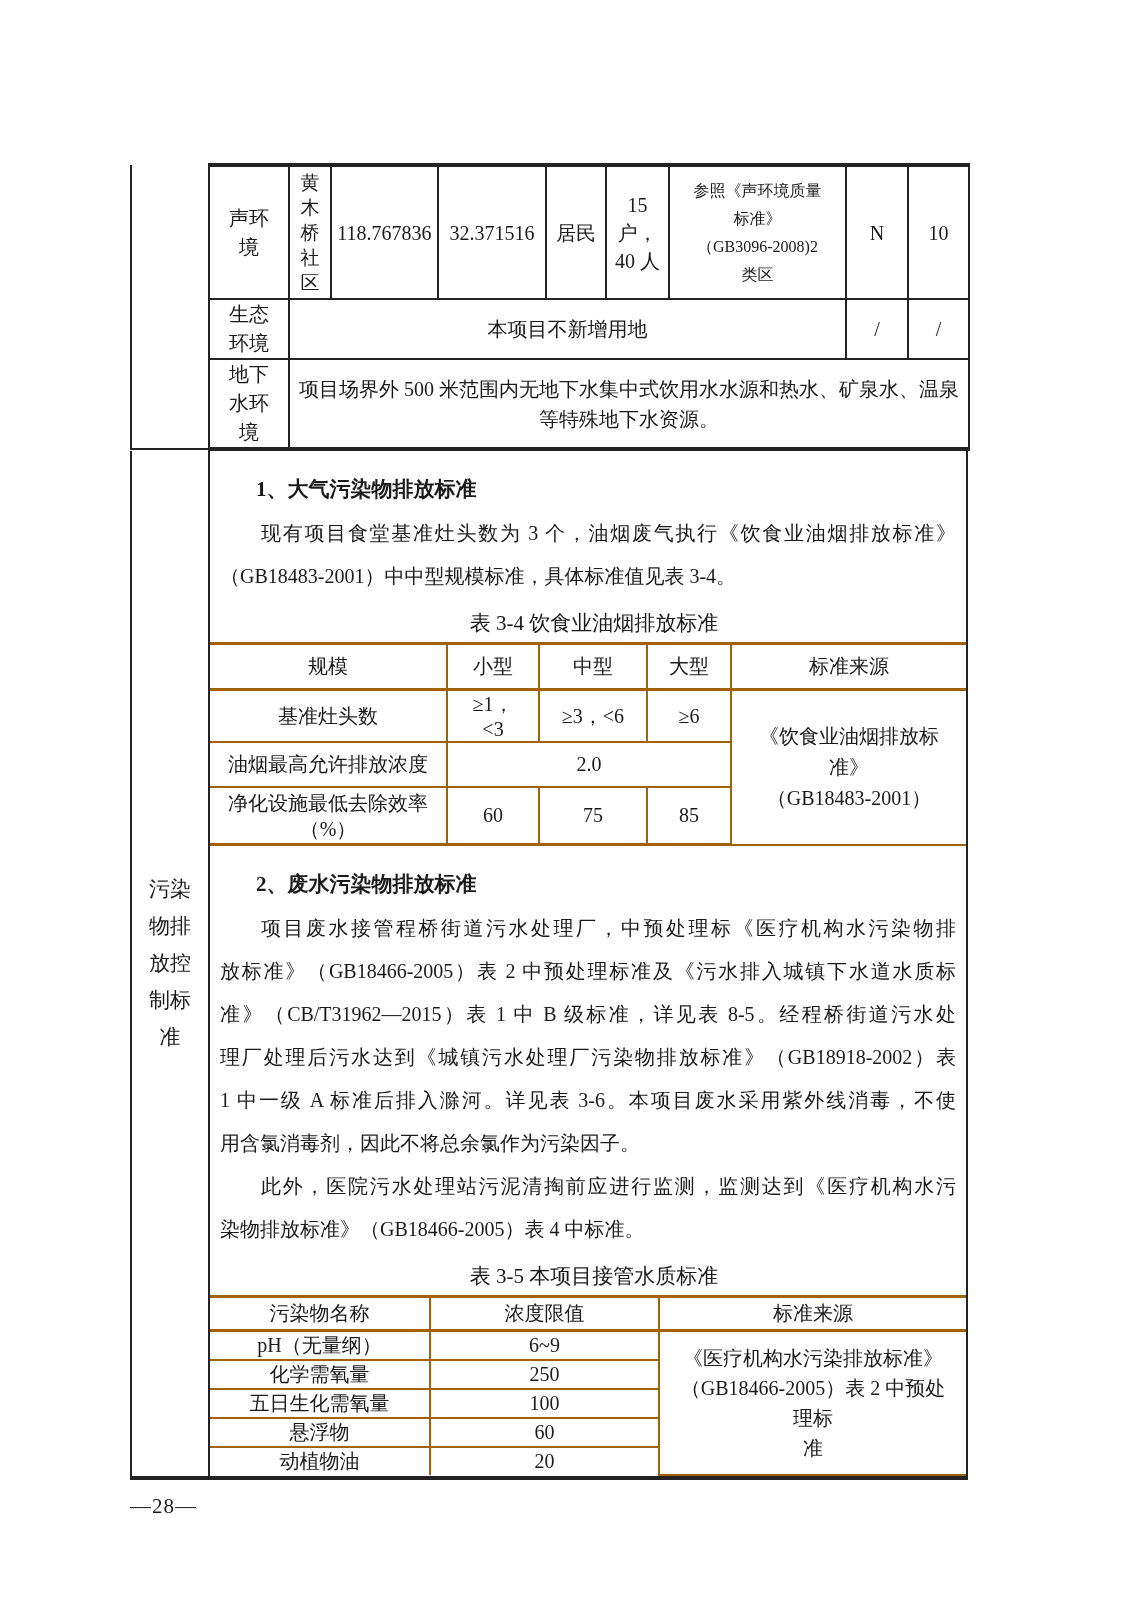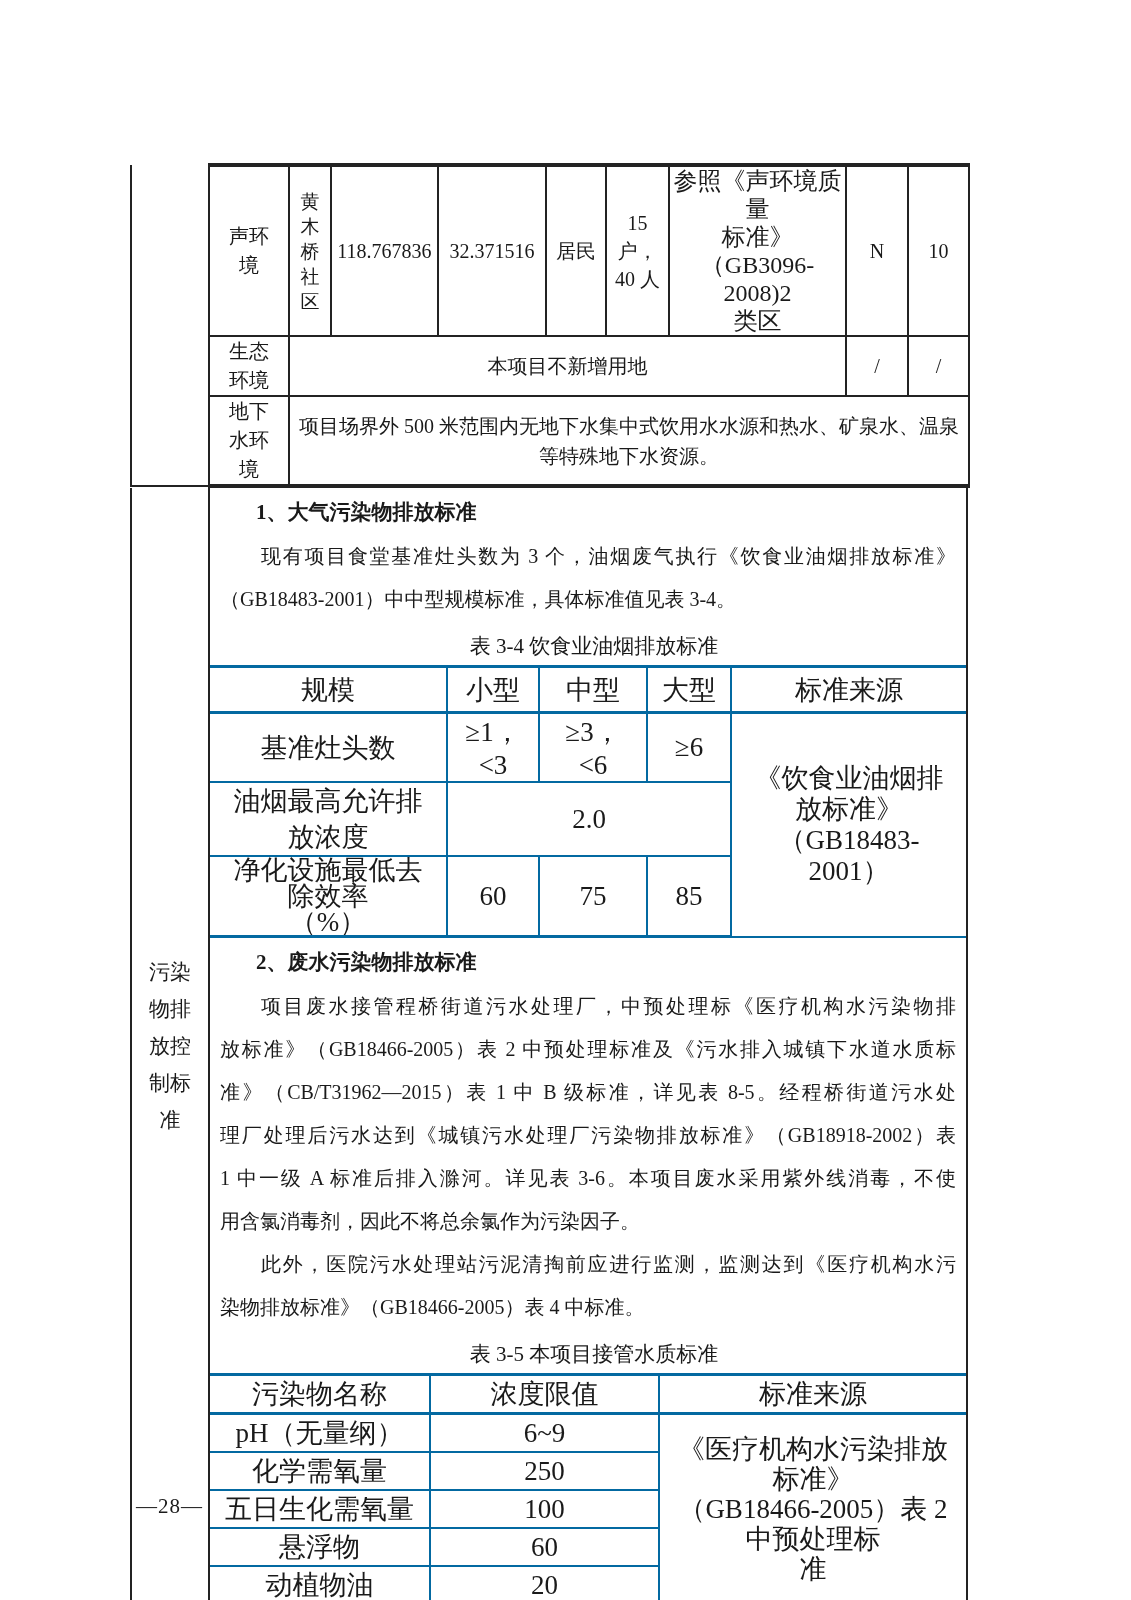--- a/index.html
+++ b/index.html
@@ -18,59 +18,59 @@
   .env td {
     border:2px solid #232323; text-align:center; vertical-align:middle;
     padding:0 2px; font-size:20px; line-height:26px; overflow:hidden;
   }
   .env tr.r1 td { border-top-width:4px; }
   .env tr.r3 td { border-bottom-width:4px; }
   .env td.cA { border-top:none; border-bottom-width:2px; }
   .pre { white-space:pre-line; }
   .env .lbl  { line-height:29px; }
   .env .vert { font-size:19px; line-height:25px; padding:0; }
-  .env .std  { font-size:24px; line-height:28px;margin-left:40px; }
+  .env .std  { font-size:16px; line-height:28px;margin-left:40px; }
   .env .scale{ line-height:28px; }
 
   
   .block2 { display:flex; border-left:2px solid #232323; border-right:2px solid #232323;
             border-bottom:4px solid #232323; width:834px; }
   .sidebar { width:76px; border-right:2px solid #232323; display:flex;
              align-items:center; justify-content:center; flex:none; }
   .sidebar .pre { font-size:21px; line-height:37px; text-align:center; }
   .content { flex:1; min-width:0; }
 
-  .h { font-weight:bold; font-size:21px; line-height:45px; padding-left:46px; padding-top:2px; }
+  .h { font-weight:bold; font-size:21px; line-height:45px; padding-left:46px; padding-top:16px; }
   .para { font-size:20px; line-height:43px; padding:0 10px; }
   .pline { text-align:justify; text-align-last:justify; }
   .pline.first { text-indent:41px; }
   .pline.lastline { text-align-last:left; }
   .tbl-title { text-align:center; font-weight:normal; font-size:21px; line-height:33px; margin-top:9px;padding-left:12px; }
 
   .t34, .t35 { width:100%; margin-top:2px; }
   .t34 td, .t35 td {
-    border:2px solid #0369a1; text-align:center; vertical-align:middle;
-    padding:0 14px; font-size:27px; overflow:hidden;
+    border:2px solid #a16207; text-align:center; vertical-align:middle;
+    padding:0 14px; font-size:20px; overflow:hidden;
   }
   .t34 td.el, .t35 td.el { border-left:none; }
   .t34 td.er, .t35 td.er { border-right:none; }
   .t34 tr.hd td { border-top-width:3px; border-bottom-width:3px; height:43px; }
   .t34 tr.rr1 td { height:39px; }
   .t34 tr.rr2 td { height:43px;text-align:center; }
   .t34 tr.rr3 td { height:55px; }
   .t34 tr.rr3 td.eff { line-height:26px; }
   .t34 td.src { line-height:31px; }
   .t34 tr.rr3 td { border-bottom-width:3px; }
 
   .t35 tr.hd td { border-top-width:3px; border-bottom-width:3px; height:31px; }
   .t35 tr.dr td { height:27px; }
   .t35 td.src { line-height:30px; }
   .t35 tr.dr:last-child td { border-bottom:none; }
 
-  .footer { position:absolute; left:136px; top:1494px; font-size:21px; letter-spacing:1px; color:#1a1a1a; }
+  .footer { position:absolute; left:130px; top:1494px; font-size:21px; letter-spacing:1px; color:#1a1a1a; }
 </style>
 </head>
 <body>
 
 <div class="page">
   <div class="doc">
 
     <table class="env">
       <colgroup>
         <col style="width:78px">

